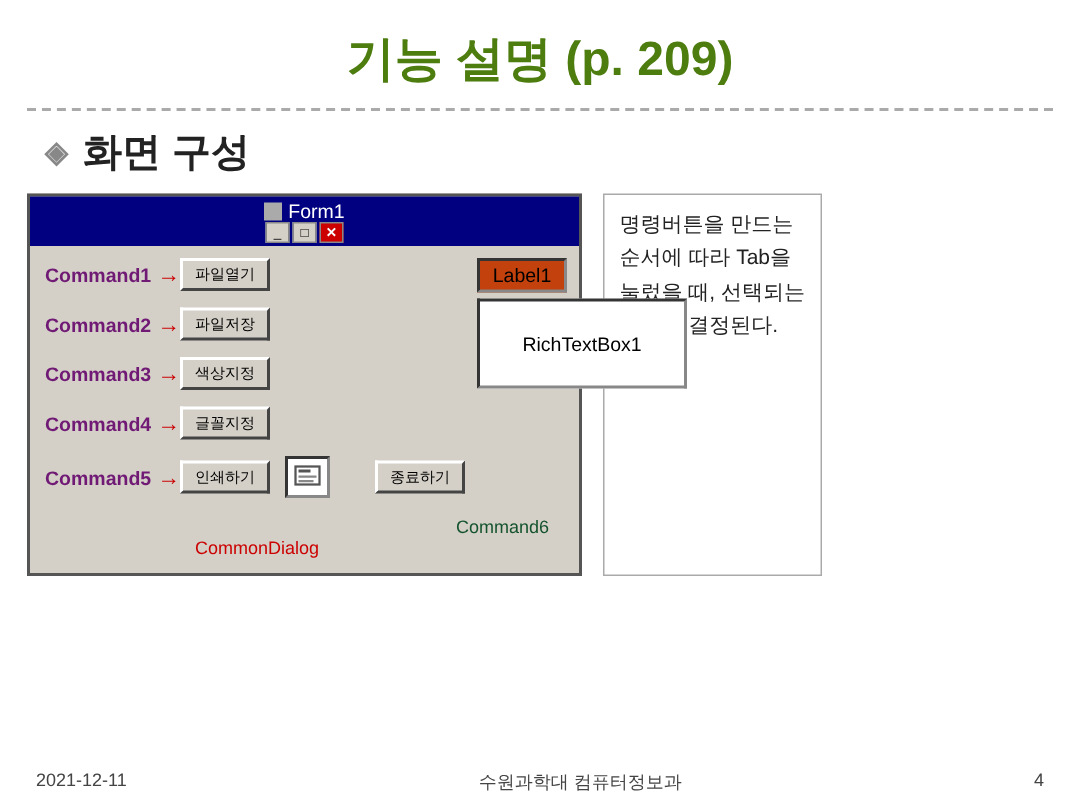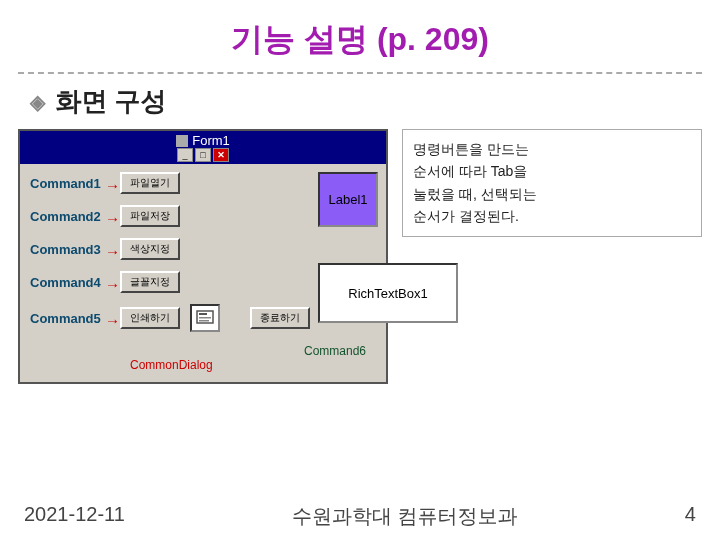--- a/index.html
+++ b/index.html
@@ -10,21 +10,21 @@
       font-family: 'Malgun Gothic', 'Apple SD Gothic Neo', sans-serif;
       overflow: hidden;
       position: relative;
     }
 
     .page-title {
       text-align: center;
       font-size: 32px;
       font-weight: bold;
       padding: 18px 0 10px 0;
-      color: #a21caf;
+      color: #4d7c0f;
     }
 
     .divider {
       border: none;
       border-top: 2px dashed #aaa;
       margin: 0 18px 10px 18px;
     }
 
     .section-header {
       display: flex;
@@ -105,21 +105,21 @@
     }
 
     .form-row {
       display: flex;
       align-items: center;
       margin-bottom: 6px;
       position: relative;
     }
 
     .cmd-label {
-      color: #0c4a6e;
+      color: #701a75;
       font-size: 13px;
       font-weight: bold;
       width: 75px;
       flex-shrink: 0;
     }
 
     .form-btn {
       background: #d4d0c8;
       border: 2px solid #888;
       border-top-color: #fff;
@@ -127,38 +127,37 @@
       border-bottom-color: #444;
       border-right-color: #444;
       font-size: 10px;
       padding: 2px 8px;
       cursor: pointer;
       white-space: nowrap;
     }
 
     .form-label-box {
       border: 2px inset #888;
-      background: #8b5cf6;
+      background: #c2410c;
       font-size: 13px;
-      padding: 18px 8px;
+      padding: 2px 8px;
       min-width: 60px;
       text-align: center;
     }
 
     .richtext-box {
       border: 2px inset #888;
       background: #fff;
       font-size: 13px;
       padding: 4px 8px;
       width: 140px;
       height: 60px;
       display: flex;
       align-items: center;
       justify-content: center;
-      margin-top: 32px;
     }
 
     .commondialog-icon {
       width: 30px;
       height: 28px;
       border: 2px inset #888;
       background: #fff;
       display: flex;
       align-items: center;
       justify-content: center;
@@ -176,21 +175,21 @@
       text-align: center;
       font-size: 12px;
       color: #14532d;
       margin-top: 2px;
     }
 
     
     .info-panel {
       flex: 1;
       display: flex;
-      flex-direction: column;
+      flex-direction: row;
       gap: 8px;
     }
 
     .info-box {
       background: #fff;
       border: 1px solid #aaa;
       padding: 8px 10px;
       font-size: 14px;
       line-height: 1.6;
       color: #222;
@@ -201,21 +200,21 @@
     }
 
     .footer {
       position: absolute;
       bottom: 10px;
       left: 0;
       right: 0;
       display: flex;
       justify-content: space-between;
       padding: 0 24px;
-      font-size: 20px;
+      font-size: 12px;
       color: #444;
     }
 
     
     .cmd-arrow {
       display: inline-block;
       color: #c00;
       font-size: 15px;
       font-weight: bold;
     }

